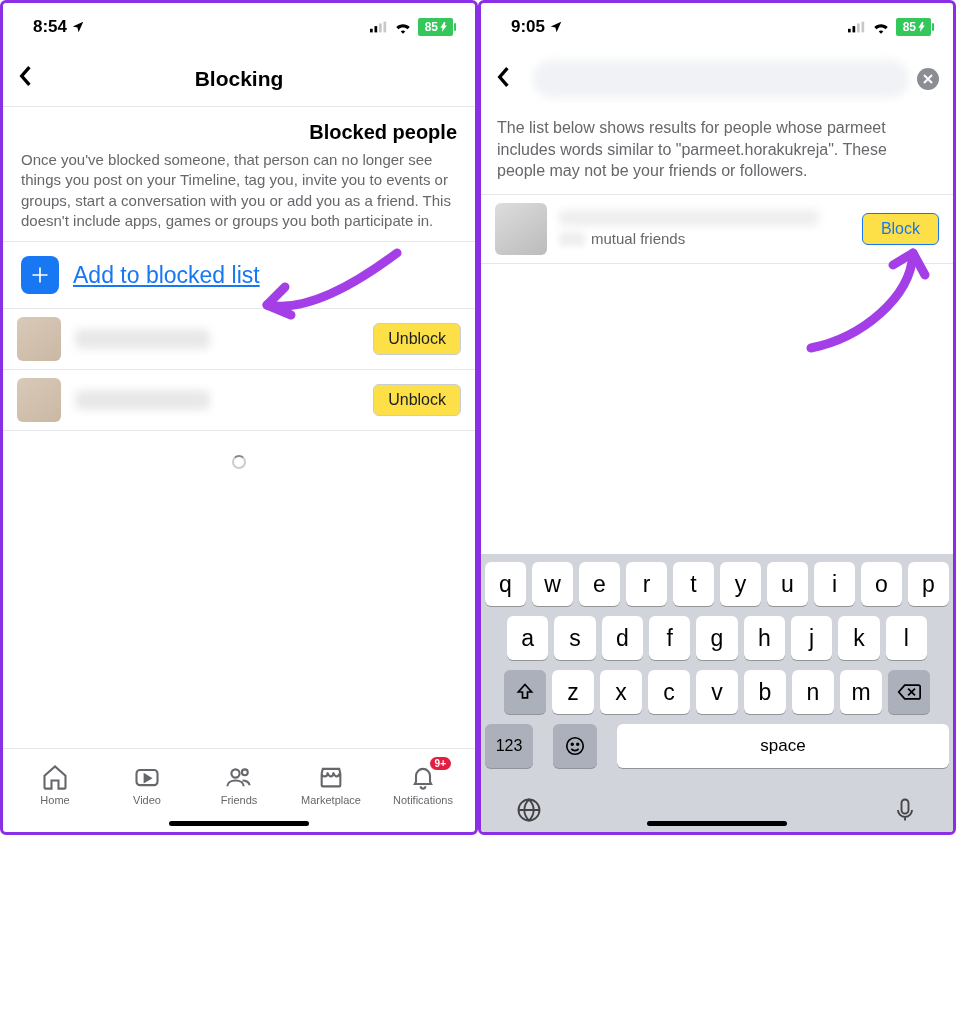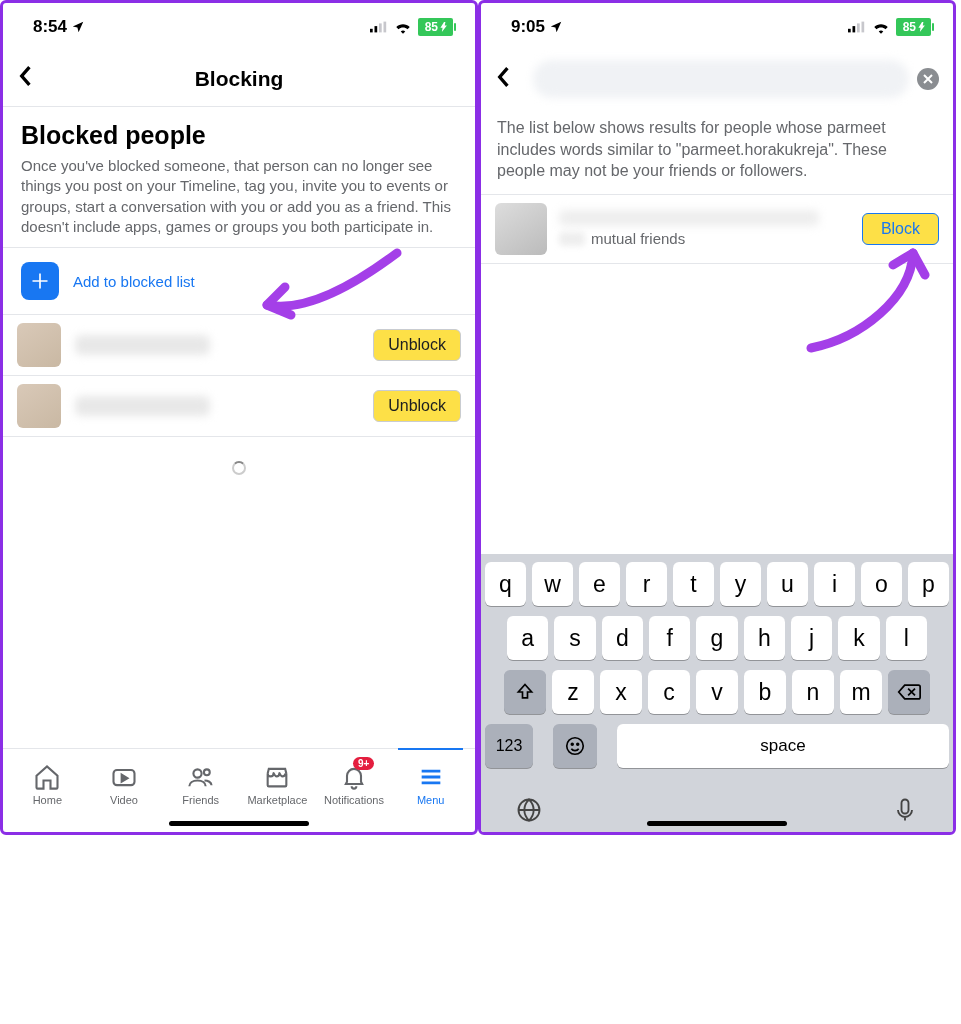--- a/index.html
+++ b/index.html
@@ -93,35 +93,35 @@
   .clear-btn {
     width: 22px; height: 22px;
     background: #8a8d91;
     border-radius: 50%;
     display:flex; align-items:center; justify-content:center;
     color:#fff; font-size:14px;
   }
 
   
   .section { padding: 14px 18px 10px; border-bottom: 1px solid #e4e6ea; }
-  .section-title { font-size: 25px; font-weight: 700; margin-bottom: 6px; }
+  .section-title { font-size: 20px; font-weight: 700; margin-bottom: 6px; text-align: right; }
   .section-desc { font-size: 15px; line-height: 1.35; color: #65676b; }
 
   .add-row {
     display: flex; align-items: center; gap: 14px;
     padding: 14px 18px;
     border-bottom: 1px solid #e4e6ea;
   }
   .plus-btn {
     width: 38px; height: 38px;
     border-radius: 8px;
     background: #1877f2;
     display:flex; align-items:center; justify-content:center;
   }
-  .add-label { color: #1877f2; font-size: 15px; font-weight: 500; }
+  .add-label { color: #1877f2; font-size: 23px; font-weight: 500; text-decoration: underline; }
 
   .person-row {
     display:flex; align-items:center; gap: 14px;
     padding: 8px 14px;
     border-bottom: 1px solid #e4e6ea;
   }
   .avatar {
     width: 44px; height: 44px; border-radius: 6px;
     background: linear-gradient(145deg,#d9c9b8,#c9b8a3);
   }
@@ -333,26 +333,20 @@
           <path d="M4 9l1-4h14l1 4M4 9v10a1 1 0 001 1h14a1 1 0 001-1V9M4 9c0 1.5 1 2.5 2.5 2.5S9 10.5 9 9s1 2.5 2.5 2.5S14 10.5 14 9s1 2.5 2.5 2.5S19 10.5 19 9"></path>
         </svg>
       <span>Marketplace</span>
     </div>
     <div class="tab">
       <svg viewBox="0 0 24 24" fill="none" stroke="#65676b" stroke-width="1.8">
           <path d="M18 16l1 2H5l1-2V11a6 6 0 1112 0v5zM10 20a2 2 0 004 0"></path>
         </svg>
       <span class="badge">9+</span>
       <span>Notifications</span>
-    </div>
-    <div class="tab active">
-      <svg viewBox="0 0 24 24" stroke="#1877f2" stroke-width="2.4">
-          <path d="M4 7h16M4 12h16M4 17h16"></path>
-        </svg>
-      <span>Menu</span>
     </div>
   </div>
   <div class="home-indicator"></div>
 </div>
 
 <div class="phone">
   <div class="status-bar">
     <div class="status-left">
       <span>9:05</span>
       <svg width="14" height="14" viewBox="0 0 24 24" fill="#000">

